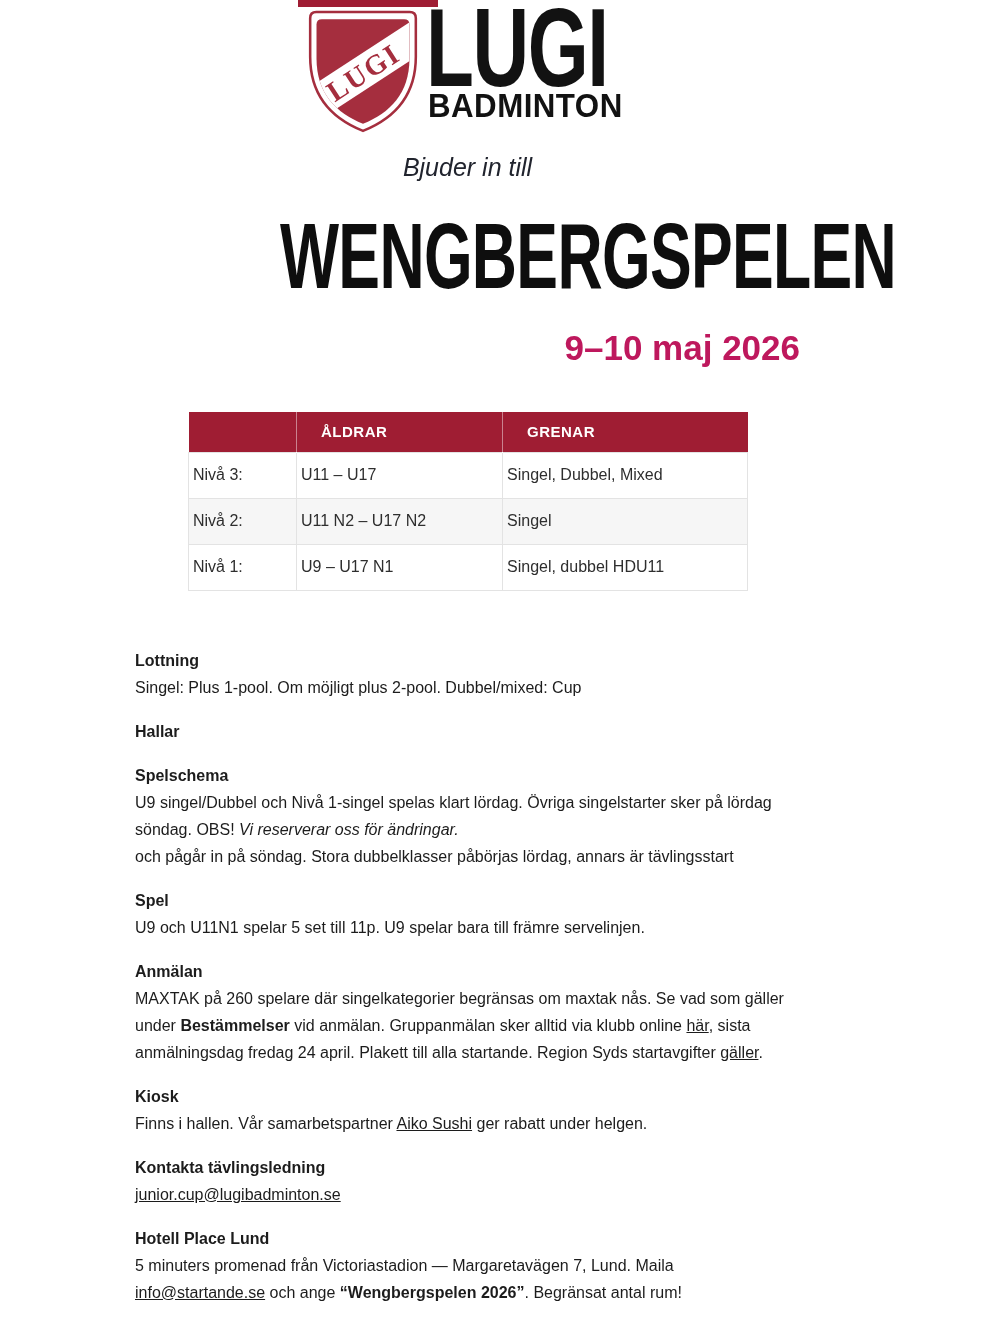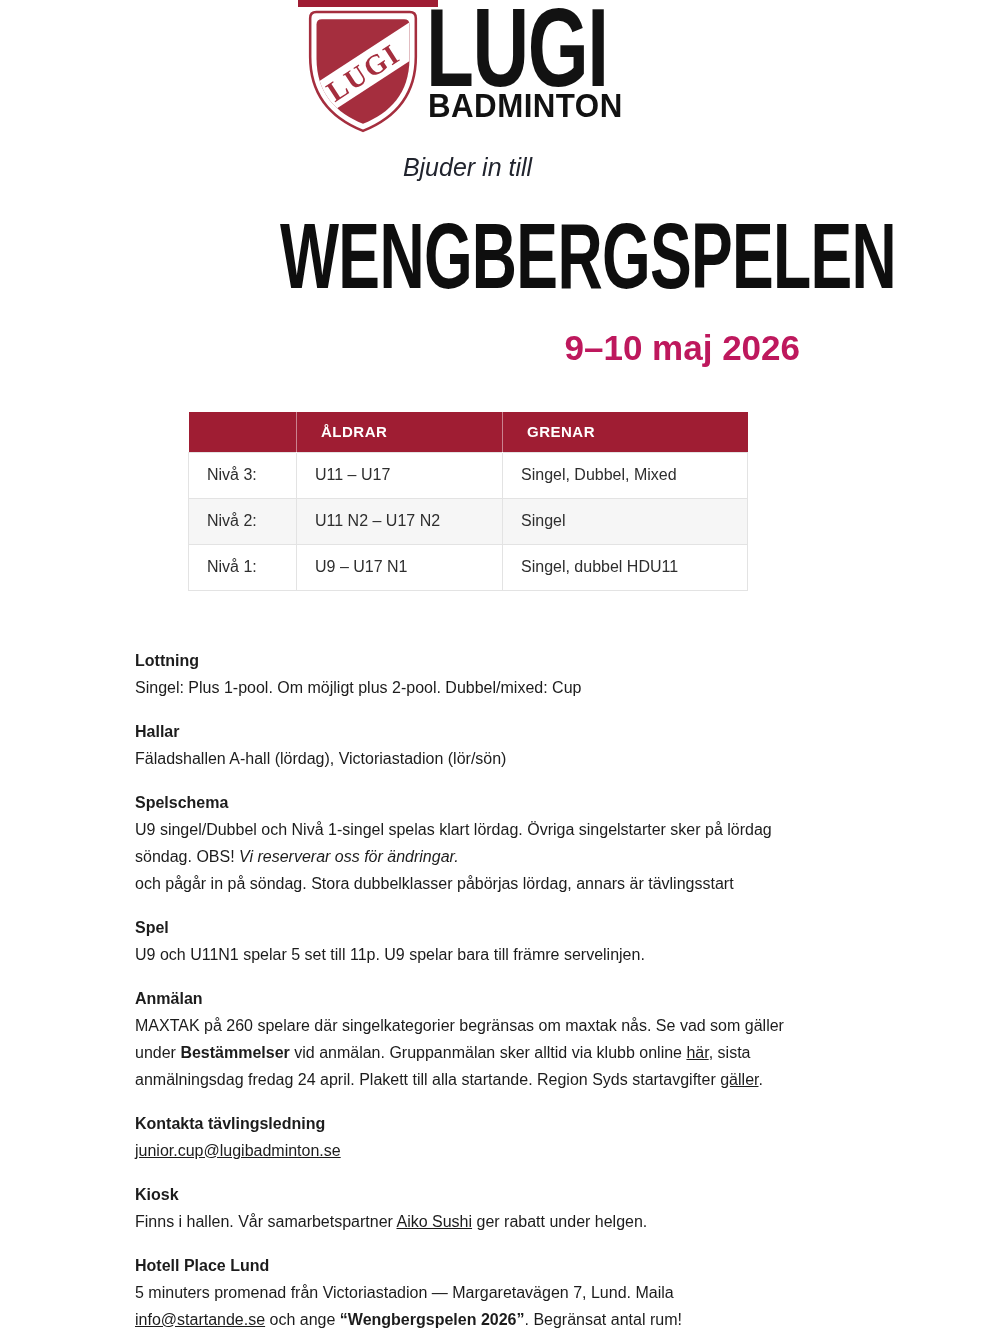--- a/index.html
+++ b/index.html
@@ -41,21 +41,21 @@
   .levels-table col.c1 { width:108px; }
   .levels-table col.c2 { width:206px; }
   .levels-table col.c3 { width:245px; }
   .levels-table thead th {
     background:var(--header-red); color:#fff; text-align:left;
     font-size:15px; font-weight:700; letter-spacing:0.5px;
     height:40px; padding:0 0 0 24px; border-right:1px solid rgba(255,255,255,0.45);
   }
   .levels-table thead th:last-child { border-right:none; }
   .levels-table tbody td {
-    height:46px; padding:0 0 0 18px; color:#2e2e2e;
+    height:46px; padding:0 0 0 4px; color:#2e2e2e;
     border:1px solid var(--border-gray); background:#fff; vertical-align:middle;
   }
   .levels-table tbody tr:nth-child(2) td { background:var(--alt-row); }
   .sections { margin-top:56px; font-size:16px; line-height:27px; color:#1c1c1c; }
   .section { margin-bottom:17px; }
   .sec-h { font-weight:700; }
   .line { white-space:nowrap; }
   .b { font-weight:700; }
   .i { font-style:italic; }
   .lnk { text-decoration:underline; cursor:pointer; }
@@ -124,45 +124,44 @@
       </tbody>
   </table>
 
   <div class="sections">
       <div class="section">
         <div class="sec-h">Lottning</div>
         <div class="line"><span>Singel: Plus 1-pool. Om möjligt plus 2-pool. Dubbel/mixed: Cup</span></div>
       </div>
       <div class="section">
         <div class="sec-h">Hallar</div>
-        <div class="line"><span>Fäladshallen A-hall (lördag), Victoriastadion (lör/sön)</span></div>
       </div>
       <div class="section">
         <div class="sec-h">Spelschema</div>
         <div class="line"><span>U9 singel/Dubbel och Nivå 1-singel spelas klart lördag. Övriga singelstarter sker på lördag</span></div>
         <div class="line"><span>söndag. OBS! </span><span class="i">Vi reserverar oss för ändringar.</span></div>
         <div class="line"><span>och pågår in på söndag. Stora dubbelklasser påbörjas lördag, annars är tävlingsstart</span></div>
       </div>
       <div class="section">
         <div class="sec-h">Spel</div>
         <div class="line"><span>U9 och U11N1 spelar 5 set till 11p. U9 spelar bara till främre servelinjen.</span></div>
       </div>
       <div class="section">
         <div class="sec-h">Anmälan</div>
         <div class="line"><span>MAXTAK på 260 spelare där singelkategorier begränsas om maxtak nås. Se vad som gäller</span></div>
         <div class="line"><span>under </span><span class="b">Bestämmelser</span><span> vid anmälan. Gruppanmälan sker alltid via klubb online </span><span class="lnk">här</span><span>, sista</span></div>
         <div class="line"><span>anmälningsdag fredag 24 april. Plakett till alla startande. Region Syds startavgifter </span><span class="lnk">gäller</span><span>.</span></div>
       </div>
       <div class="section">
+        <div class="sec-h">Kiosk</div>
+        <div class="line"><span>Finns i hallen. Vår samarbetspartner </span><span class="lnk">Aiko Sushi</span><span> ger rabatt under helgen.</span></div>
+      </div>
+      <div class="section">
         <div class="sec-h">Kontakta tävlingsledning</div>
         <div class="line"><span class="lnk">junior.cup@lugibadminton.se</span></div>
-      </div>
-      <div class="section">
-        <div class="sec-h">Kiosk</div>
-        <div class="line"><span>Finns i hallen. Vår samarbetspartner </span><span class="lnk">Aiko Sushi</span><span> ger rabatt under helgen.</span></div>
       </div>
       <div class="section">
         <div class="sec-h">Hotell Place Lund</div>
         <div class="line"><span>5 minuters promenad från Victoriastadion — Margaretavägen 7, Lund. Maila</span></div>
         <div class="line"><span class="lnk">info@startande.se</span><span> och ange </span><span class="b">“Wengbergspelen 2026”</span><span>. Begränsat antal rum!</span></div>
       </div>
     </div>
 </div>
 
 </body></html>

